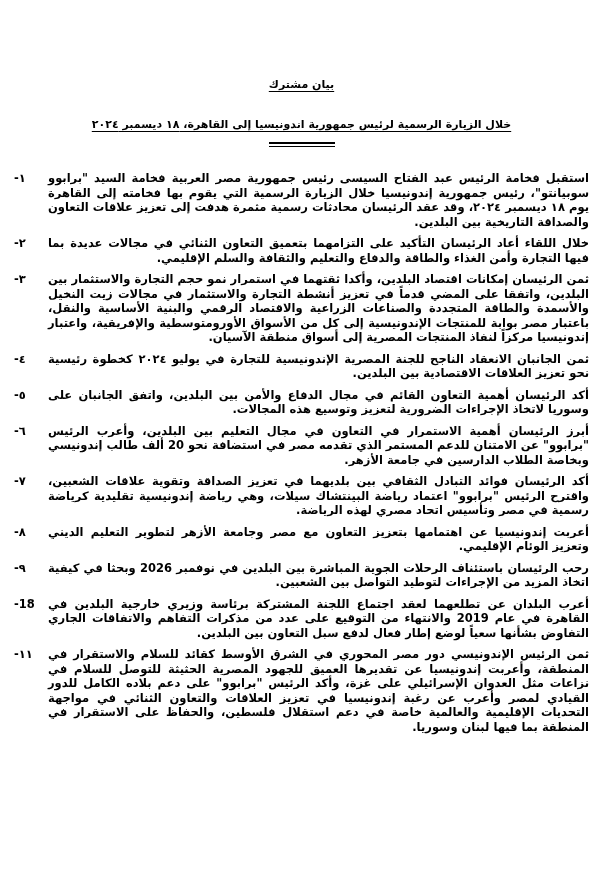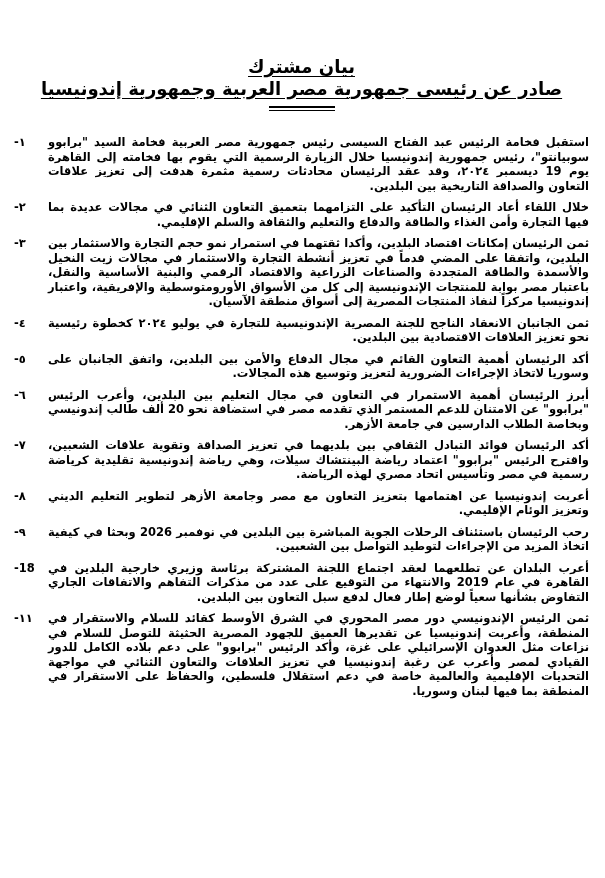--- a/index.html
+++ b/index.html
@@ -17,25 +17,26 @@
     font-family: "DejaVu Sans", sans-serif;
     padding: 56px 16px 18px 14px;
     overflow: hidden;
   }
   .titles {
     direction: rtl;
     text-align: center;
     font-weight: bold;
   }
   .title-line {
-    font-size: 18px;
+    font-size: 11px;
     line-height: 21.5px;
     text-decoration: underline;
     text-underline-offset: 3px;
     white-space: nowrap;
+    margin-top: 18px;
   }
   .title-divider {
     width: 66px;
     height: 2px;
     margin: 7px auto 24px auto;
     border-top: 2px solid #000;
     border-bottom: 1px solid #000;
   }
   .items {
     direction: ltr;
@@ -64,30 +65,30 @@
     font-weight: bold;
   }
 </style>
 </head>
 <body>
 
 <div class="page">
 
   <div class="titles">
     <div class="title-line">بيان مشترك</div>
-    <div class="title-line">صادر عن رئيسى جمهورية مصر العربية وجمهورية إندونيسيا</div>
+    <div class="title-line">خلال الزيارة الرسمية لرئيس جمهورية اندونيسيا إلى القاهرة، ١٨ ديسمبر ٢٠٢٤</div>
   </div>
 
   <div class="title-divider"></div>
 
   <div class="items">
 
     <div class="item">
       <span class="num">١-</span>
-      <span class="txt">استقبل فخامة الرئيس عبد الفتاح السيسى رئيس جمهورية مصر العربية فخامة السيد "برابوو سوبيانتو"، رئيس جمهورية إندونيسيا خلال الزيارة الرسمية التي يقوم بها فخامته إلى القاهرة يوم 19 ديسمبر ٢٠٢٤، وقد عقد الرئيسان محادثات رسمية مثمرة هدفت إلى تعزيز علاقات التعاون والصداقة التاريخية بين البلدين.</span>
+      <span class="txt">استقبل فخامة الرئيس عبد الفتاح السيسى رئيس جمهورية مصر العربية فخامة السيد "برابوو سوبيانتو"، رئيس جمهورية إندونيسيا خلال الزيارة الرسمية التي يقوم بها فخامته إلى القاهرة يوم ١٨ ديسمبر ٢٠٢٤، وقد عقد الرئيسان محادثات رسمية مثمرة هدفت إلى تعزيز علاقات التعاون والصداقة التاريخية بين البلدين.</span>
     </div>
 
     <div class="item">
       <span class="num">٢-</span>
       <span class="txt">خلال اللقاء أعاد الرئيسان التأكيد على التزامهما بتعميق التعاون الثنائي في مجالات عديدة بما فيها التجارة وأمن الغذاء والطاقة والدفاع والتعليم والثقافة والسلم الإقليمي.</span>
     </div>
 
     <div class="item">
       <span class="num">٣-</span>
       <span class="txt">ثمن الرئيسان إمكانات اقتصاد البلدين، وأكدا ثقتهما في استمرار نمو حجم التجارة والاستثمار بين البلدين، واتفقا على المضي قدماً في تعزيز أنشطة التجارة والاستثمار في مجالات زيت النخيل والأسمدة والطاقة المتجددة والصناعات الزراعية والاقتصاد الرقمي والبنية الأساسية والنقل، باعتبار مصر بوابة للمنتجات الإندونيسية إلى كل من الأسواق الأورومتوسطية والإفريقية، واعتبار إندونيسيا مركزاً لنفاذ المنتجات المصرية إلى أسواق منطقة الآسيان.</span>

